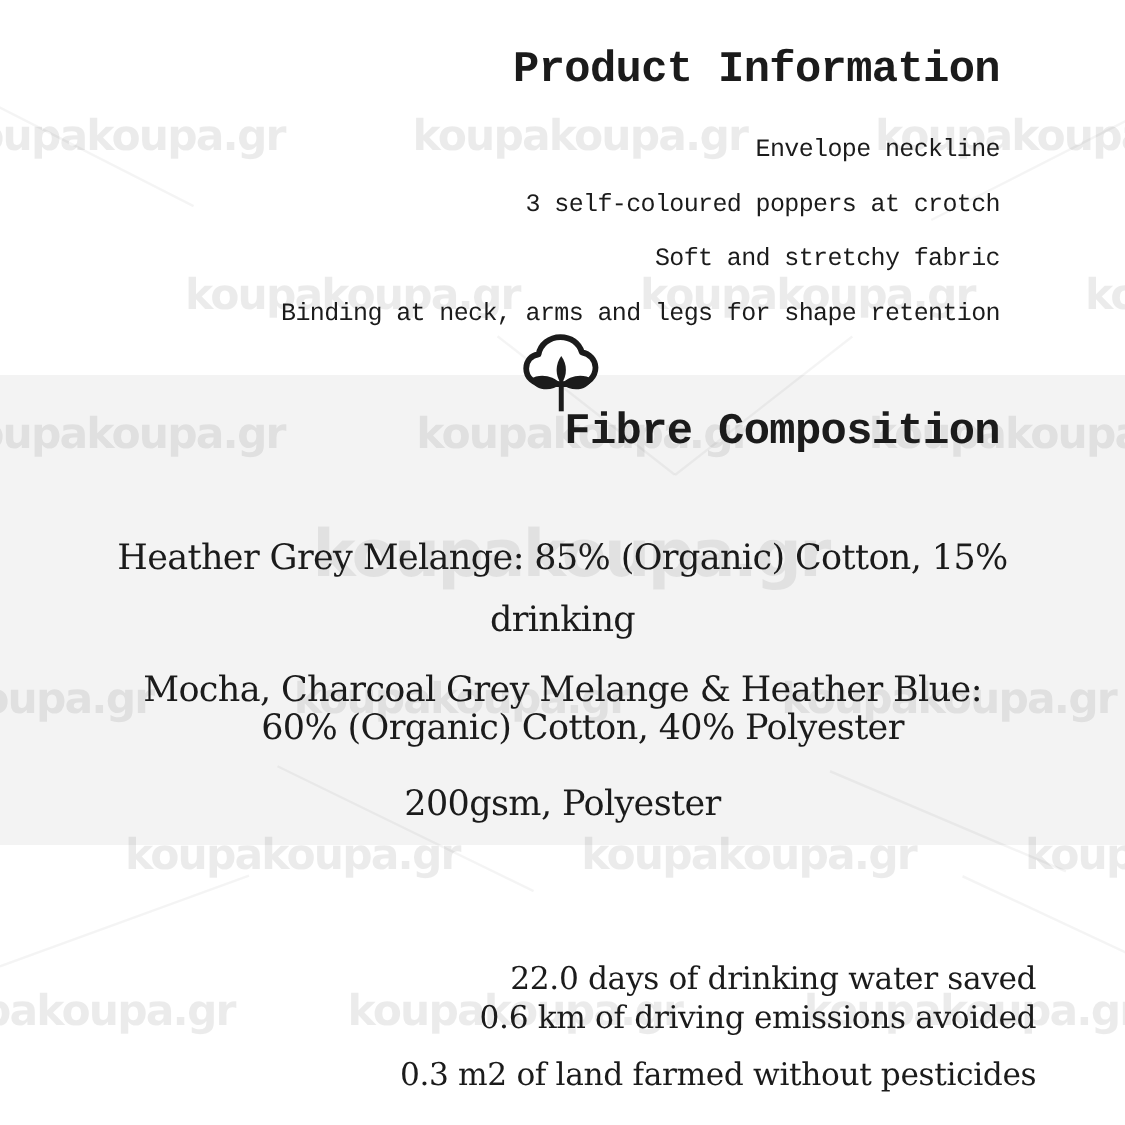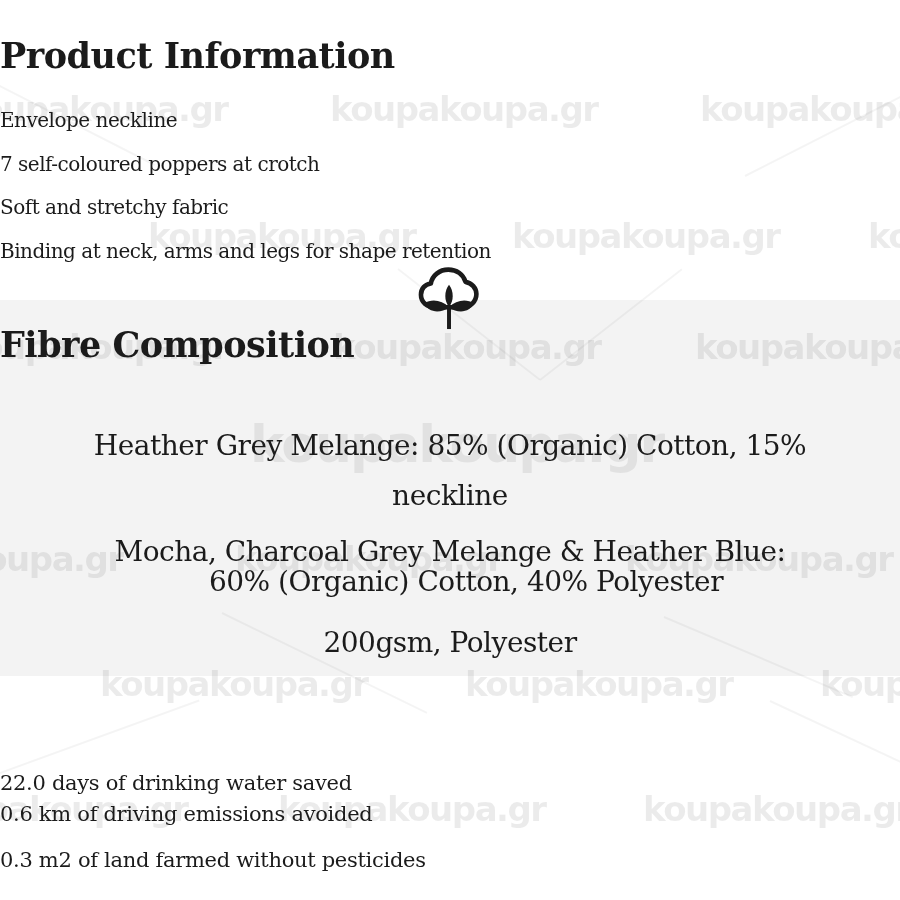--- a/index.html
+++ b/index.html
@@ -40,34 +40,34 @@
     font-size:52px;
     letter-spacing:-2px;
     line-height:52px;
     color:var(--wm-big);
   }
   .diag{
     position:absolute;height:2px;background:var(--diag);
     transform-origin:left center;
   }
   
-  .ctext{position:absolute;left:0;width:800px;text-align:left;}
+  .ctext{position:absolute;left:0;width:800px;text-align:right;font-family:Liberation Mono, monospace;}
   .title{top:34px;font-size:35px;font-weight:bold;letter-spacing:-0.5px;line-height:44px;}
   .features{top:99px;font-size:20px;line-height:43.5px;letter-spacing:-0.5px;}
   .icon-wrap{position:absolute;left:0;top:267px;width:900px;text-align:center;}
   .fibre-heading{top:324px;font-size:35px;font-weight:bold;letter-spacing:-0.5px;line-height:42px;}
   .fline{position:absolute;left:0;width:900px;text-align:center;font-size:28px;line-height:30px;letter-spacing:-0.5px;}
   .fl0{top:389px;}
   .fl1{top:431px;}
   .fl2{top:481px;}
   .fl3{top:537px;}
   .fl4{top:567px;padding-left:32px;}
   .fl5{top:628px;}
   .impact-heading{top:712px;font-size:28.5px;font-weight:bold;letter-spacing:-0.5px;line-height:36px;}
-  .iline{position:absolute;left:0;width:829px;text-align:left;font-size:21px;line-height:30px;letter-spacing:-0.3px;}
+  .iline{position:absolute;left:0;width:829px;text-align:right;font-size:25px;line-height:30px;letter-spacing:-0.3px;}
   .il0{top:768px;}
   .il1{top:799px;}
   .il2{top:845px;}
 </style>
 </head>
 <body>
 
 <div class="canvas">
 
   <div class="band"></div>
@@ -104,39 +104,39 @@
   <span class="wm" style="left:820px;top:667px;">koupakoupa.gr</span>
 
   <span class="wm" style="left:-80px;top:792px;">koupakoupa.gr</span>
   <span class="wm" style="left:278px;top:792px;">koupakoupa.gr</span>
   <span class="wm" style="left:643px;top:792px;">koupakoupa.gr</span>
 
   <h1 class="ctext title">Product Information</h1>
 
   <div class="ctext features">
     <div>Envelope neckline</div>
-    <div>7 self-coloured poppers at crotch</div>
+    <div>3 self-coloured poppers at crotch</div>
     <div>Soft and stretchy fabric</div>
     <div>Binding at neck, arms and legs for shape retention</div>
   </div>
 
   <div class="icon-wrap">
     <svg width="68" height="66" viewBox="0 0 100 100" aria-hidden="true">
       <path d="M27 61 C15 61 6 53 6 42 C6 33 12 26 21 25 C23 13 34 4 47.5 4 C60 4 70 11 73.5 22.5 C83 24 90 32 90 41 C90 52 81 61 70 61 Z" fill="#ffffff" stroke="#1b1b1b" stroke-width="7" stroke-linejoin="round"></path>
       <path d="M48.5 27 C56 37 56 51 48.5 61 C41 51 41 37 48.5 27 Z" fill="#1b1b1b"></path>
       <path d="M48.5 61 C38 50 22 48 11 55 C16 68 34 72 48.5 61 Z" fill="#1b1b1b"></path>
       <path d="M48.5 61 C59 50 75 48 86 55 C81 68 63 72 48.5 61 Z" fill="#1b1b1b"></path>
       <rect x="45.5" y="58" width="6" height="36" fill="#1b1b1b"></rect>
     </svg>
   </div>
 
   <h2 class="ctext fibre-heading">Fibre Composition</h2>
 
   <div class="fline fl1">Heather Grey Melange: 85% (Organic) Cotton, 15%</div>
-  <div class="fline fl2">neckline</div>
+  <div class="fline fl2">drinking</div>
   <div class="fline fl3">Mocha, Charcoal Grey Melange &amp; Heather Blue:</div>
   <div class="fline fl4">60% (Organic) Cotton, 40% Polyester</div>
   <div class="fline fl5">200gsm, Polyester</div>
 
 
   <div class="iline il0">22.0 days of drinking water saved</div>
   <div class="iline il1">0.6 km of driving emissions avoided</div>
   <div class="iline il2">0.3 m2 of land farmed without pesticides</div>
 
 </div>

